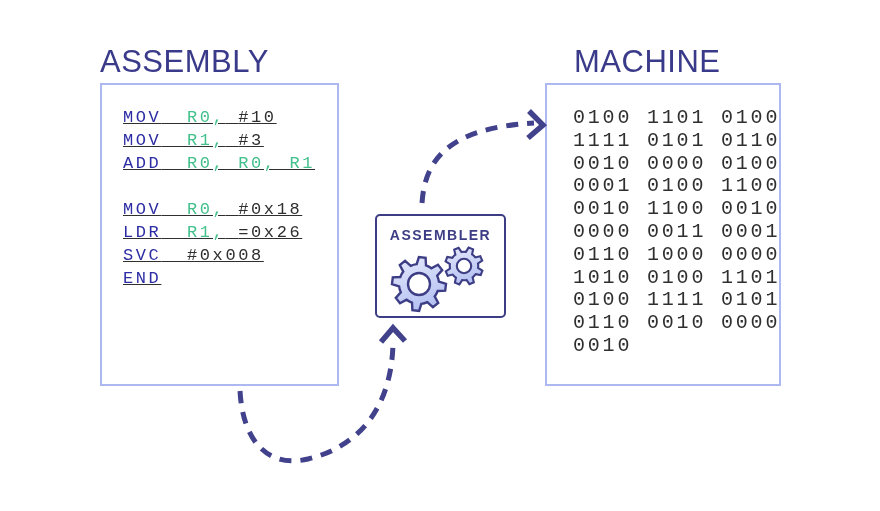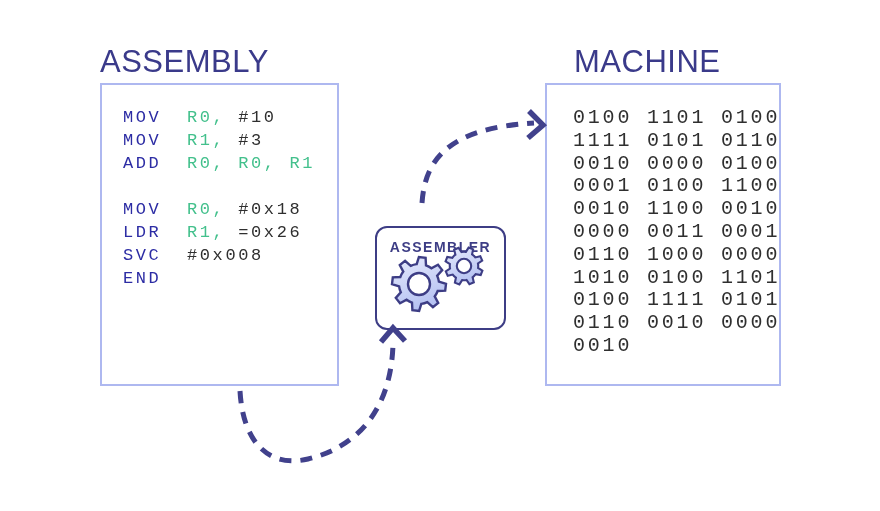--- a/index.html
+++ b/index.html
@@ -7,31 +7,31 @@
          font-family:"Liberation Sans",sans-serif;}
   .title{position:absolute;text-align:left;font-weight:normal;font-size:31px;
          letter-spacing:0.5px;color:var(--title-navy);}
   .title-asm{left:100px;top:44px;width:235px;}
   .title-mc{left:574px;top:44px;width:233px;}
   .panel{position:absolute;background:#ffffff;border:2.5px solid var(--panel-border);}
   .panel-asm{left:100px;top:83px;width:235px;height:299px;}
   .panel-mc{left:545px;top:83px;width:232px;height:299px;}
   .code{position:absolute;left:21px;top:21px;white-space:pre;
         font-family:"Liberation Mono",monospace;font-size:17px;letter-spacing:2.6px;
-        color:var(--code-dark);}
+        color:var(--code-dark);text-decoration:underline;}
   .code-line{height:23px;line-height:23px;}
   .tok-op{color:var(--op-blue);}
   .tok-reg{color:var(--reg-green);}
   .tok-lit{color:var(--code-dark);}
   .binary{position:absolute;left:26px;top:22px;white-space:pre;
           font-family:"Liberation Mono",monospace;font-size:20px;letter-spacing:2.8px;
           color:var(--code-dark);}
   .bin-row{height:22.8px;line-height:22.8px;}
-  .assembler{position:absolute;left:375px;top:226px;width:127px;height:100px;
-             border:2.5px solid var(--deep-navy);border-radius:12px;background:#ffffff;}
+  .assembler{position:absolute;left:375px;top:214px;width:127px;height:100px;
+             border:2.5px solid var(--deep-navy);border-radius:5px;background:#ffffff;}
   .assembler-label{margin-top:11px;text-align:center;font-weight:bold;font-size:14px;
                    letter-spacing:1.5px;color:var(--deep-navy);}
   .overlay{position:absolute;left:0;top:0;pointer-events:none;}
   .dash{fill:none;stroke:var(--arrow);stroke-width:5;stroke-dasharray:12 9;}
   .head{fill:none;stroke:var(--arrow);stroke-width:5.5;stroke-linejoin:miter;}
   .gear{fill:url(#gearGrad);stroke:var(--deep-navy);stroke-width:2.4;fill-rule:evenodd;}
   .gear-sm{stroke-width:2.1;}
 </style>
 </head>
 <body>

